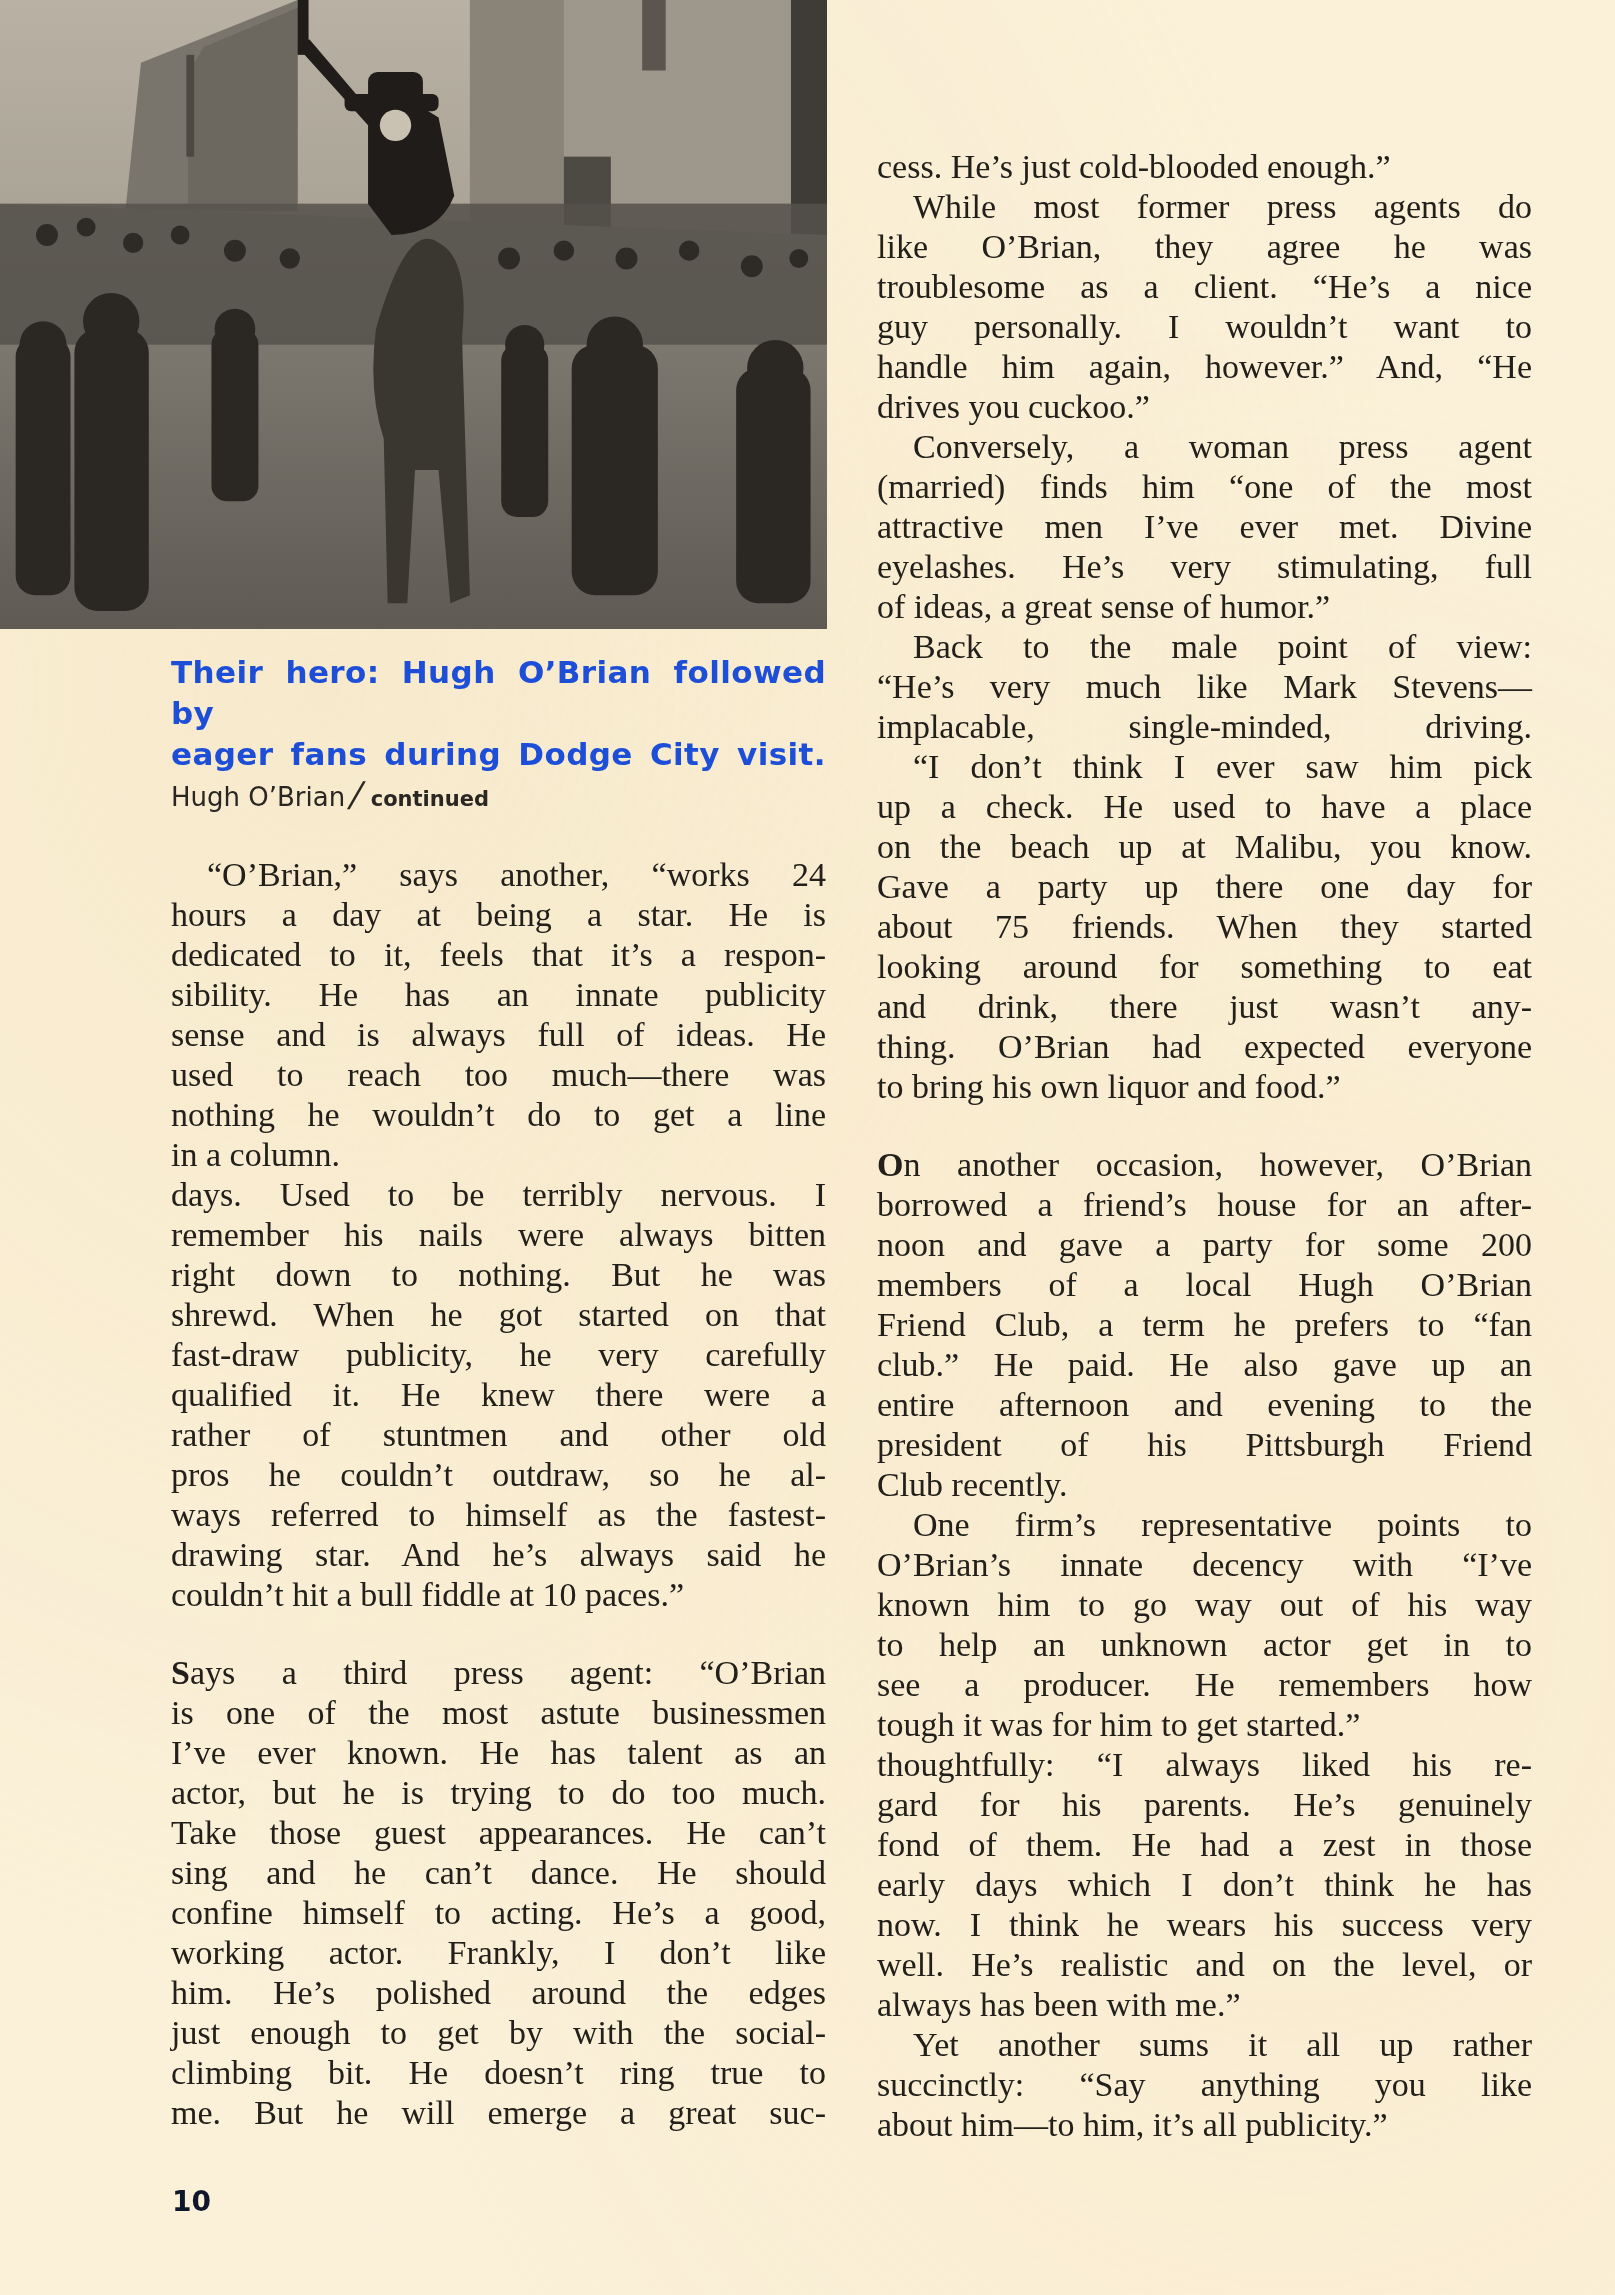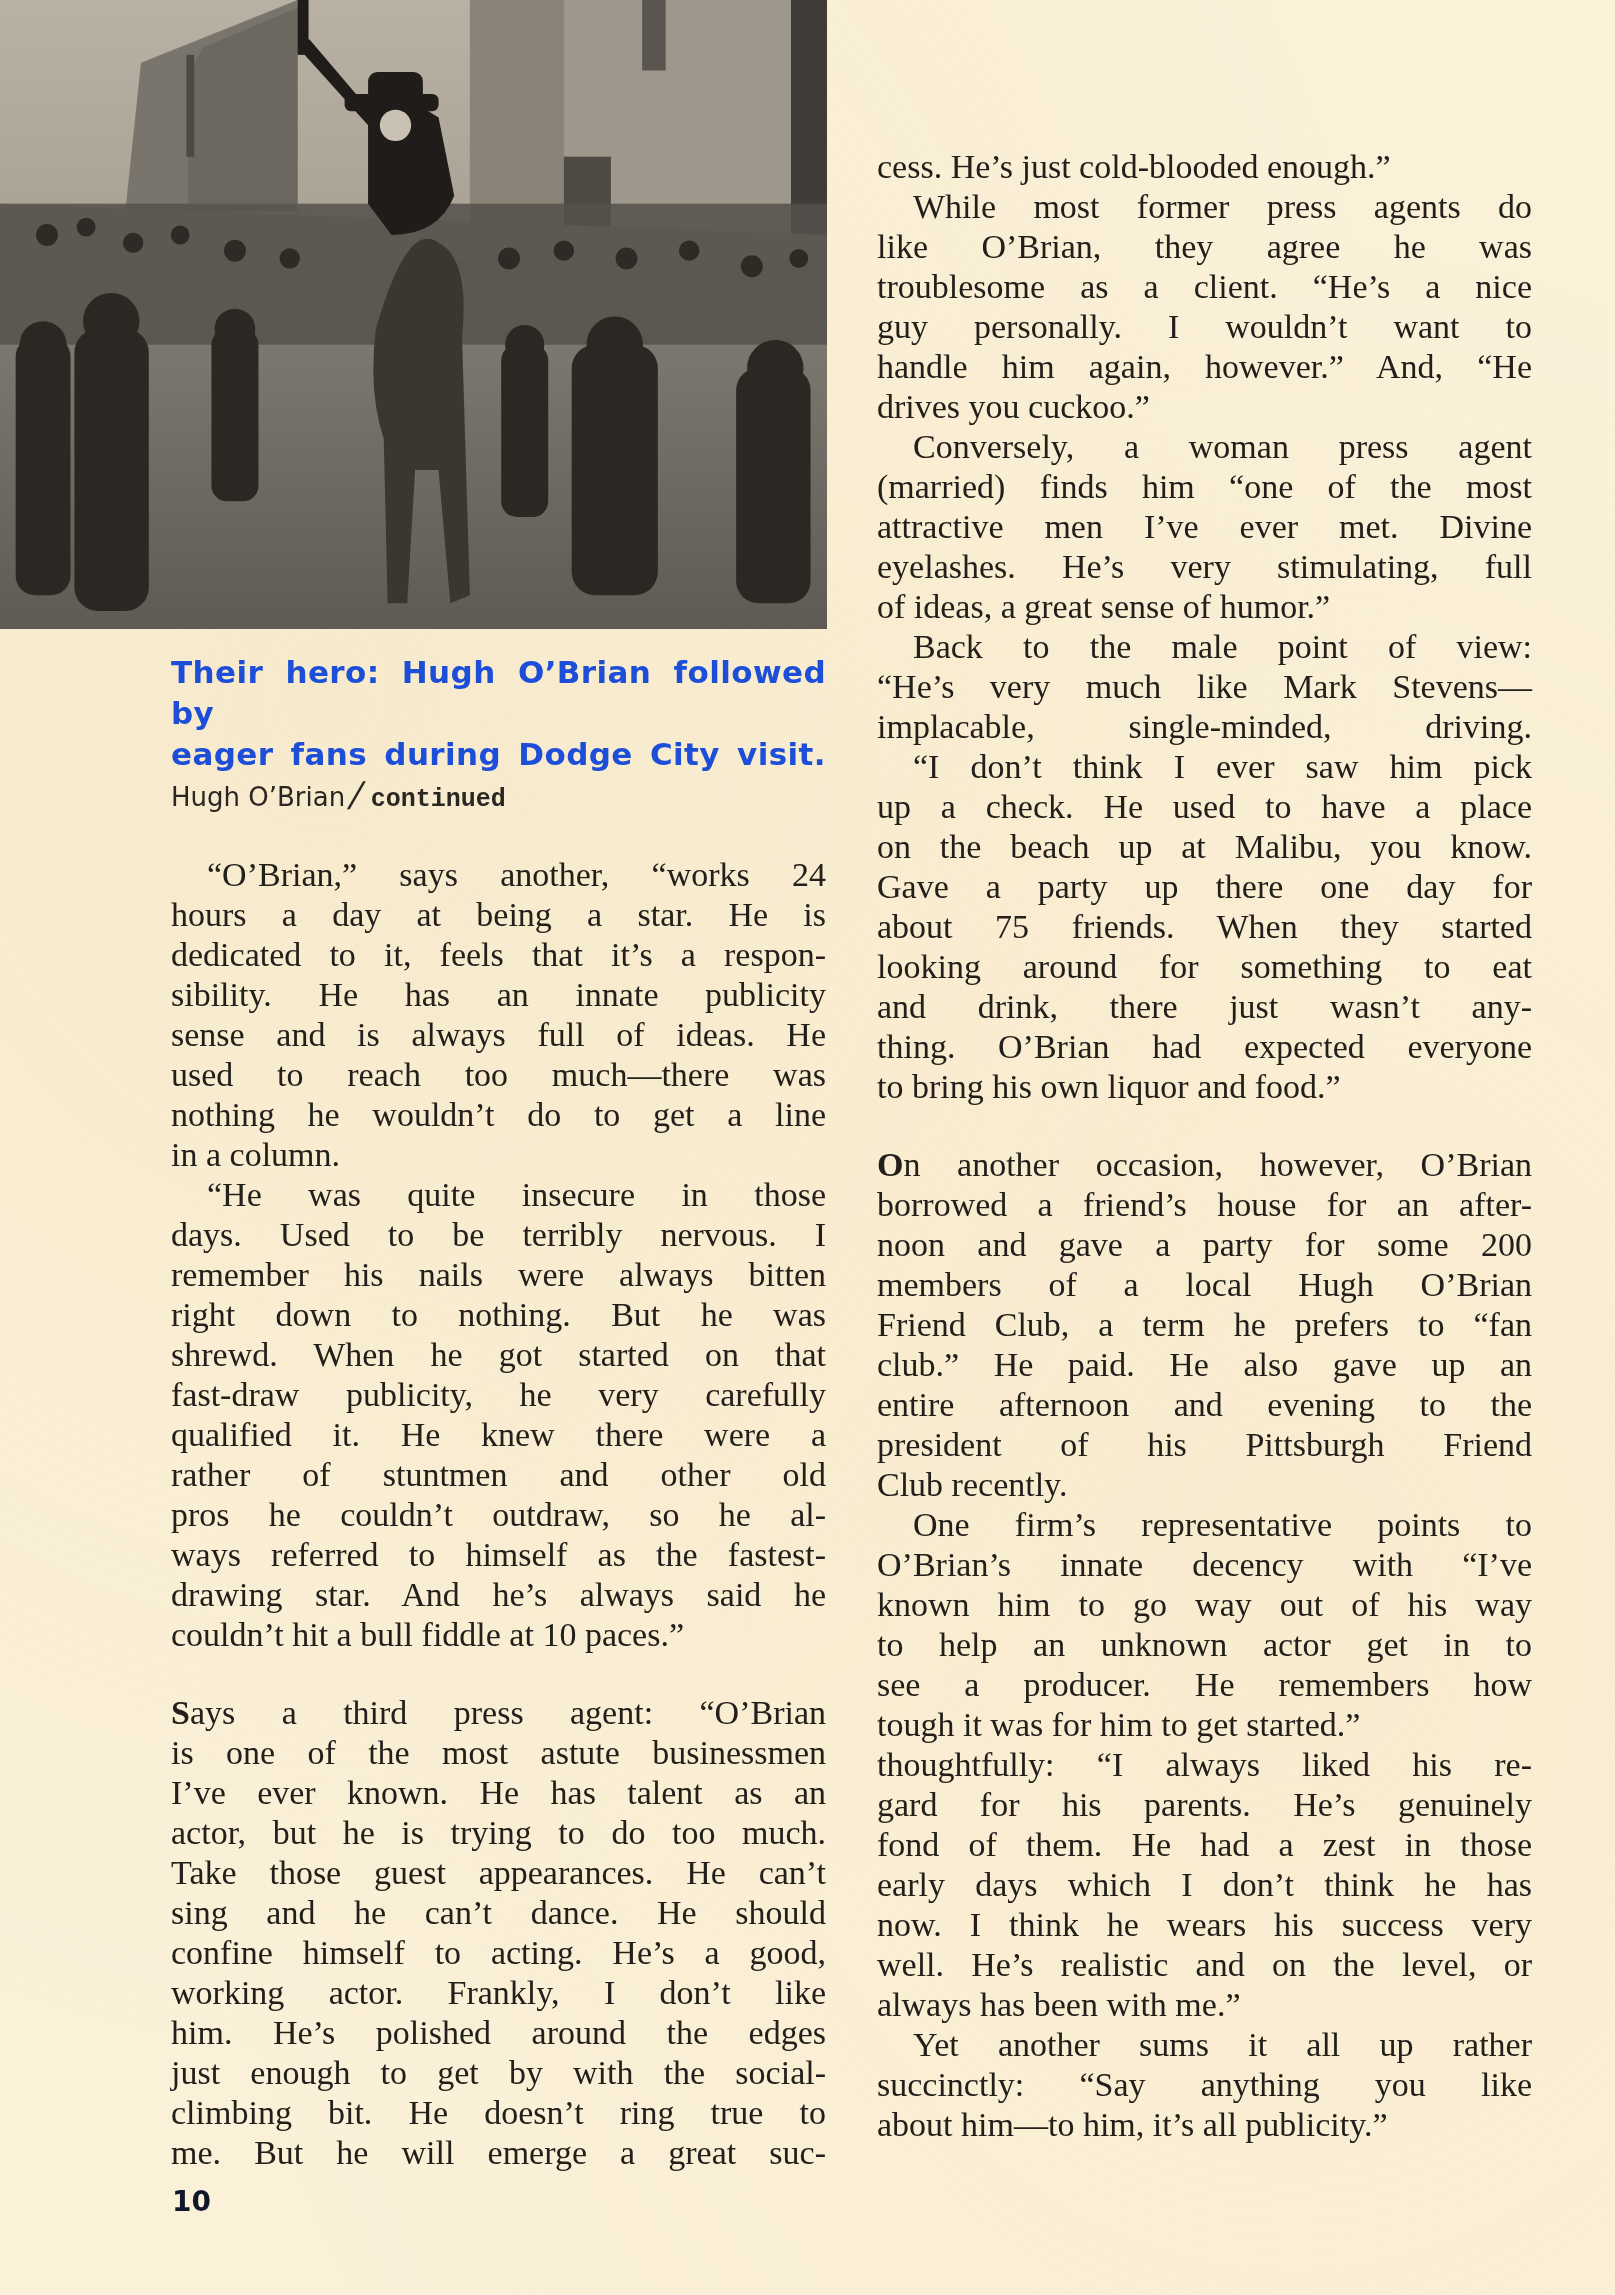--- a/index.html
+++ b/index.html
@@ -23,21 +23,21 @@
     font-size: 31px; line-height: 41px; color: #1d4ed8;
     text-align: justify; text-align-last: justify; letter-spacing: 0.4px;
   }
   .caption .ln { display: block; text-align: justify; text-align-last: justify; }
   .heading {
     position: absolute; left: 171px; top: 774px;
     font-family: "DejaVu Sans", sans-serif; color: #2a2723;
   }
   .heading .h-main { font-size: 26px; font-weight: normal; }
   .heading .h-slash { font-size: 34px; font-weight: normal; margin: 0 7.8px 0 6.3px; display:inline-block; transform: skewX(-15deg); }
-  .heading .h-sub { font-size: 25px; font-weight: bold; font-family: Liberation Mono, monospace; }
+  .heading .h-sub { font-size: 21px; font-weight: bold; }
   .col {
     position: absolute;
     font-family: "Liberation Serif", "DejaVu Serif", serif;
     font-size: 34px; line-height: 40px; color: #23201b;
   }
   .col-left { left: 171px; top: 855px; width: 655px; }
   .col-right { left: 877px; top: 147px; width: 655px; }
   .line { display: block; white-space: nowrap; text-align: justify; text-align-last: justify; height: 40px; }
   .line.last { text-align-last: left; }
   .line.indent { padding-left: 36px; }
@@ -135,21 +135,20 @@
 
 <div class="col col-left" id="col-left">
     <span class="line indent">“O’Brian,” says another, “works 24</span>
     <span class="line">hours a day at being a star. He is</span>
     <span class="line">dedicated to it, feels that it’s a respon-</span>
     <span class="line">sibility. He has an innate publicity</span>
     <span class="line">sense and is always full of ideas. He</span>
     <span class="line">used to reach too much—there was</span>
     <span class="line">nothing he wouldn’t do to get a line</span>
     <span class="line last">in a column.</span>
-    <span class="line indent">“He was quite insecure in those</span>
     <span class="line">days. Used to be terribly nervous. I</span>
     <span class="line">remember his nails were always bitten</span>
     <span class="line">right down to nothing. But he was</span>
     <span class="line">shrewd. When he got started on that</span>
     <span class="line">fast-draw publicity, he very carefully</span>
     <span class="line">qualified it. He knew there were a</span>
     <span class="line">rather of stuntmen and other old</span>
     <span class="line">pros he couldn’t outdraw, so he al-</span>
     <span class="line">ways referred to himself as the fastest-</span>
     <span class="line">drawing star. And he’s always said he</span>

